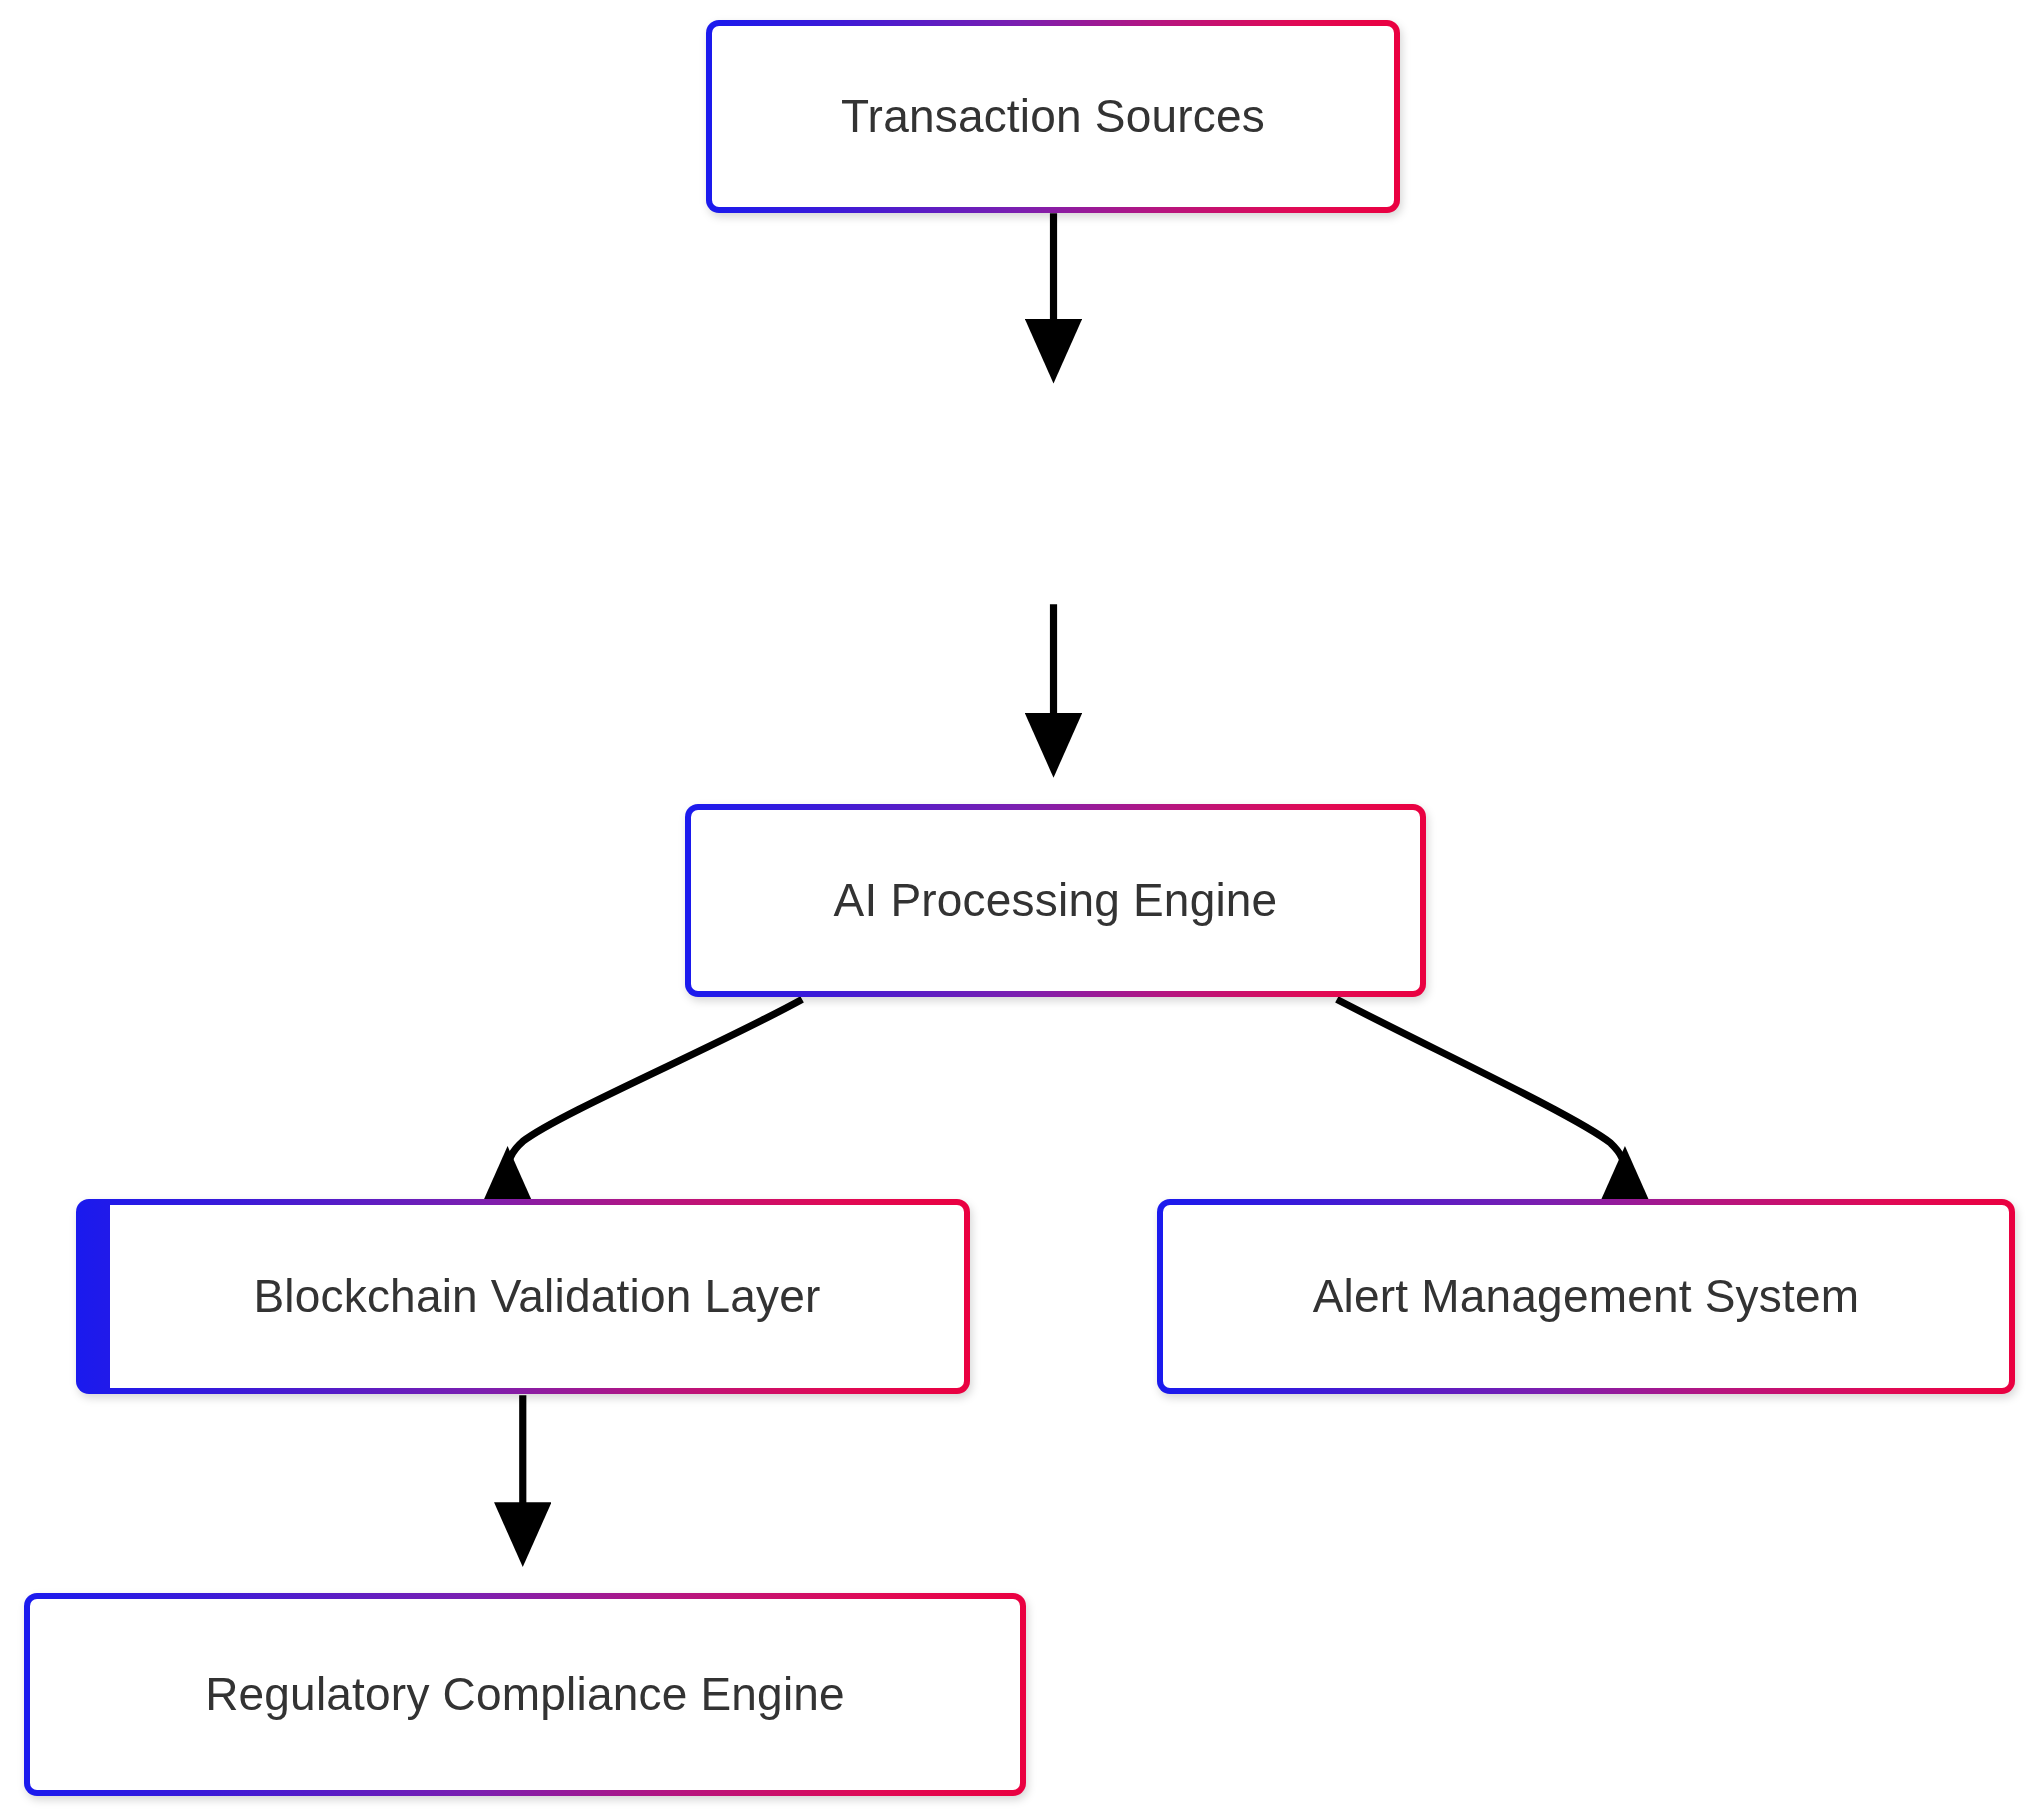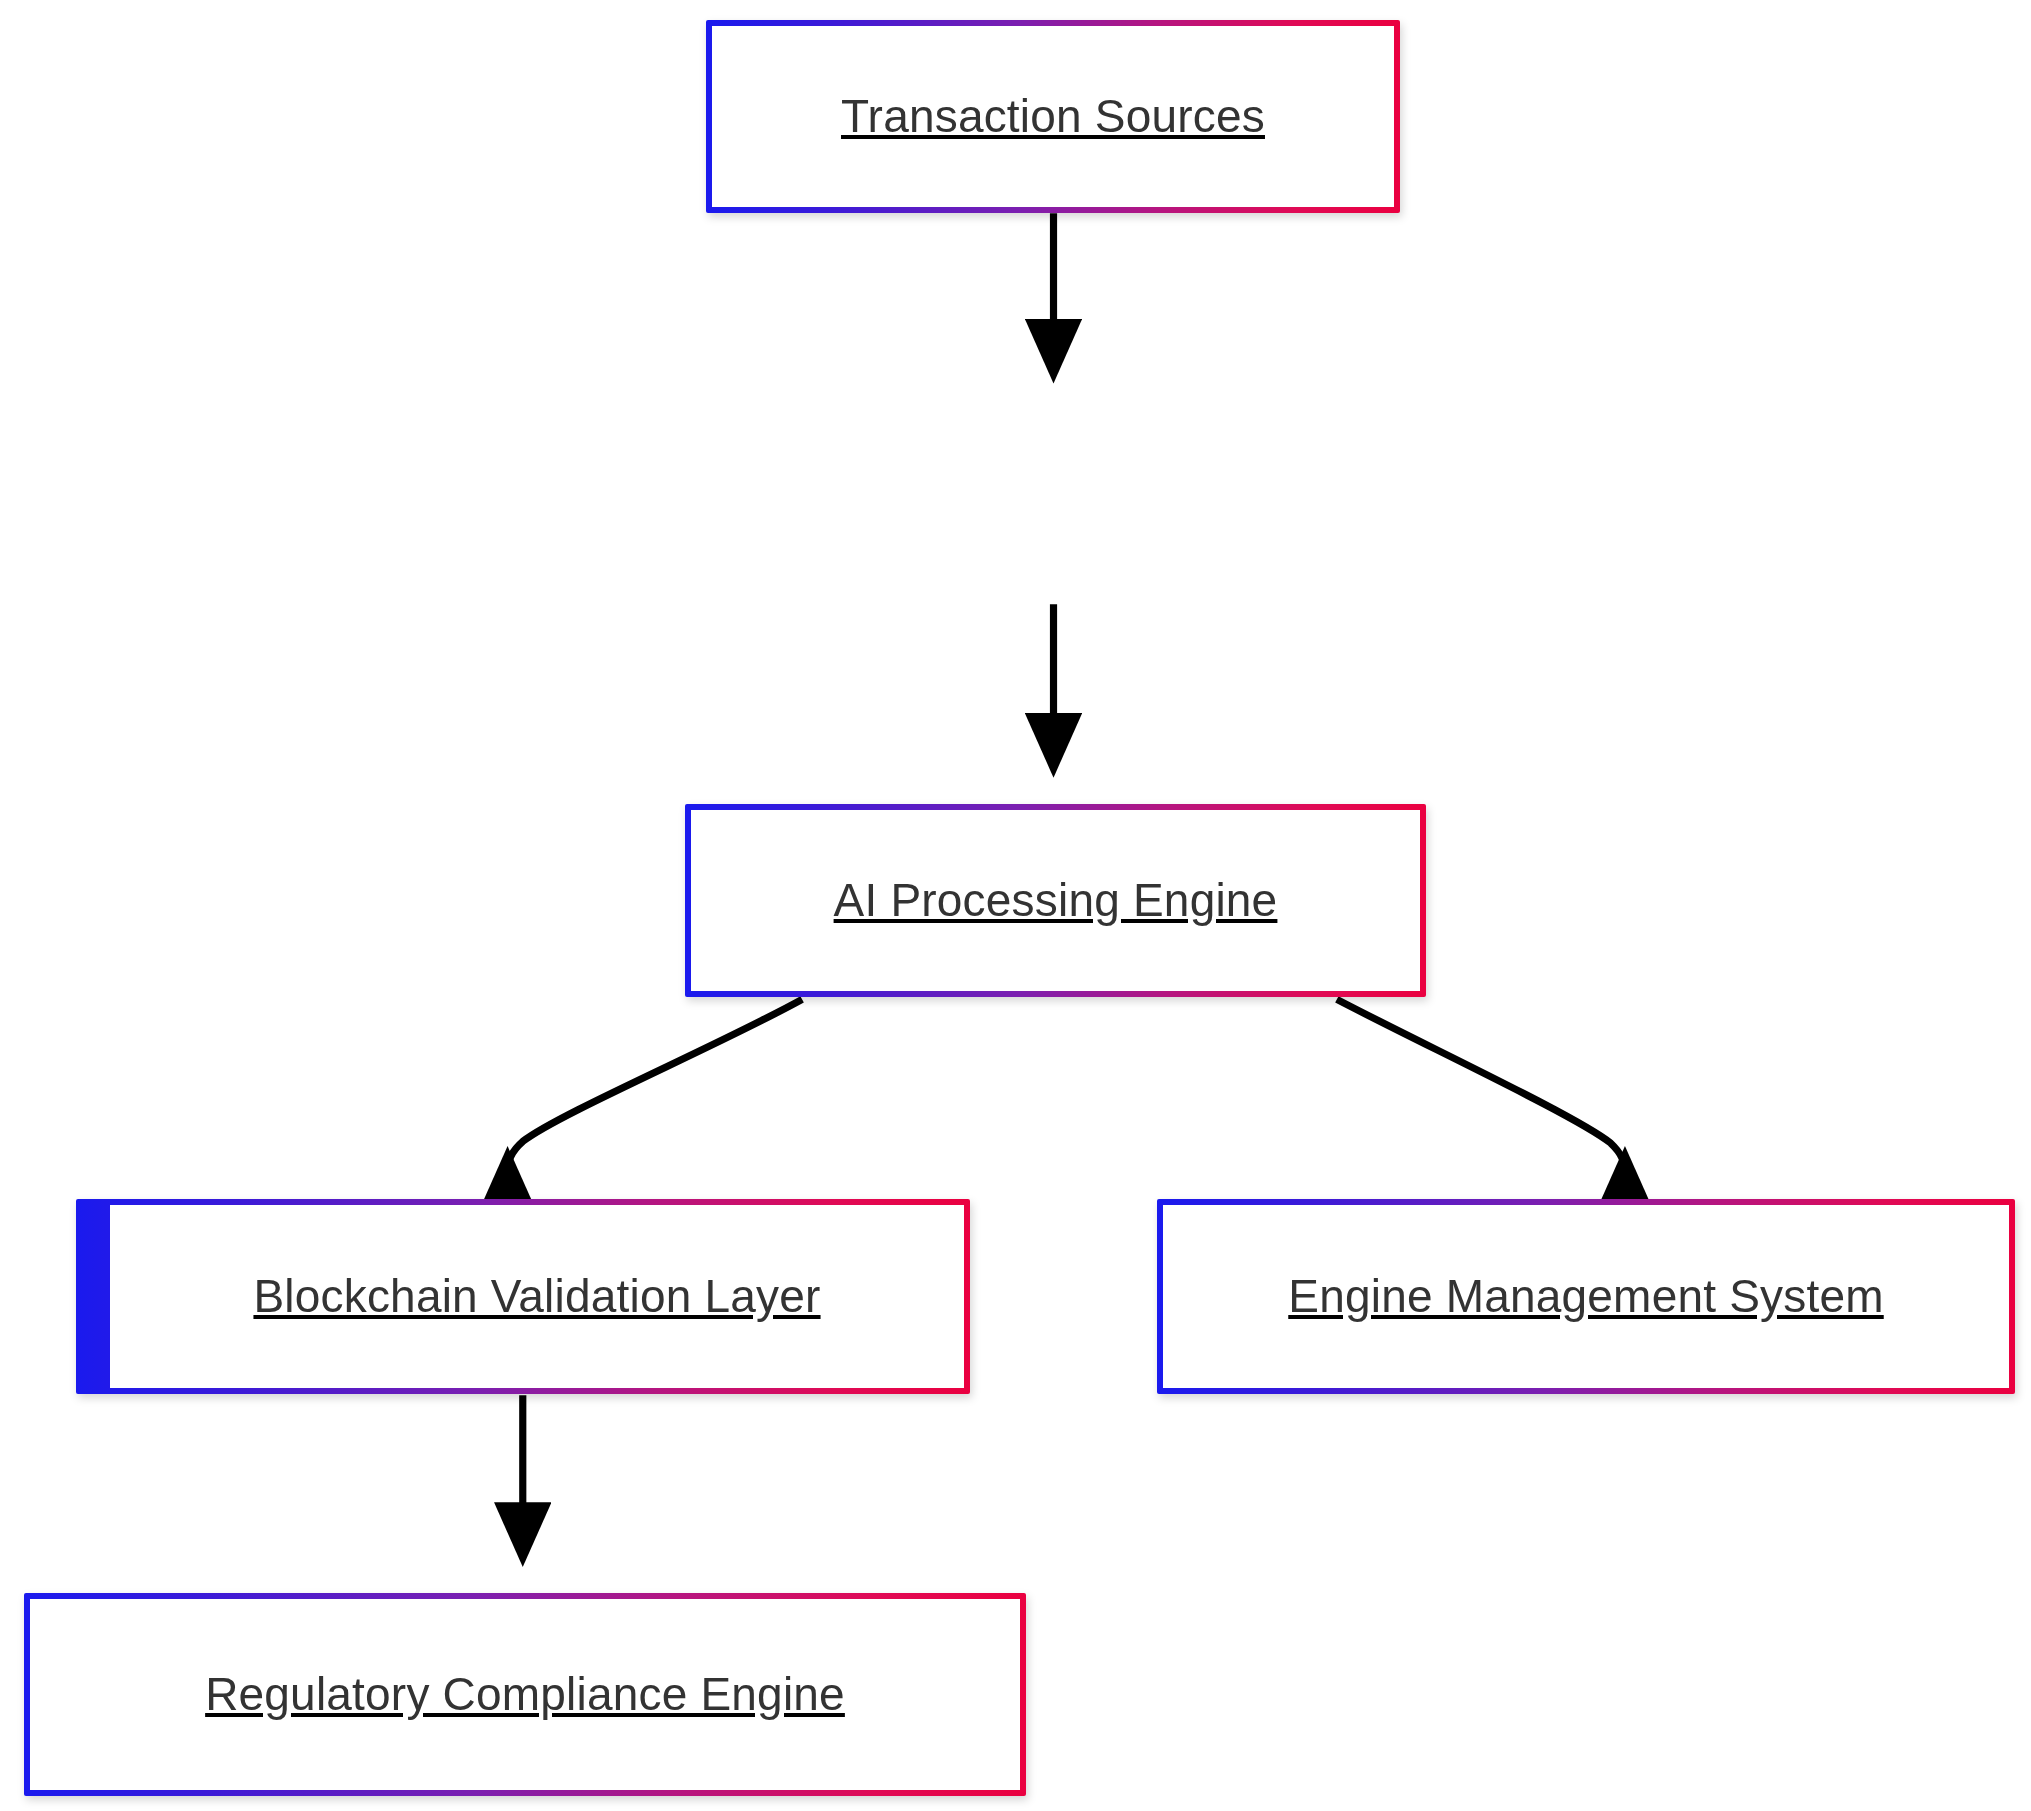--- a/index.html
+++ b/index.html
@@ -20,31 +20,30 @@
     top: 0; left: 0;
     width: 2032px;
     height: 1812px;
     pointer-events: none;
   }
   .node {
     position: absolute;
     box-sizing: border-box;
     background: #ffffff;
     border: 6.4px solid transparent;
-    border-radius: 2px;
+    border-radius: 13px;
     background-image:
       linear-gradient(#ffffff, #ffffff),
       linear-gradient(90deg, #1a1aee 0%, #3b1ad8 18%, #7b1fb0 45%, #b51580 65%, #e00a55 85%, #ea0040 100%);
     background-origin: border-box;
     background-clip: content-box, border-box;
     display: flex;
     align-items: center;
     justify-content: center;
     filter: drop-shadow(2.4px 4px 4px rgba(0,0,0,0.16));
-    text-decoration: underline;
   }
   .node-label {
     color: #333333;
     font-size: 46px;
     font-weight: 400;
     line-height: 1.1;
     letter-spacing: 0.2px;
     text-align: center;
     white-space: nowrap;
     font-family: "Liberation Sans", sans-serif;
@@ -80,21 +79,21 @@
 
   <div class="node" style="left:685px; top:804px; width:741px; height:193px;">
     <span class="node-label">AI Processing Engine</span>
   </div>
 
   <div class="node" style="left:76px; top:1199px; width:894px; height:195px;padding-left:28px;">
     <span class="node-label">Blockchain Validation Layer</span>
   </div>
 
   <div class="node" style="left:1157px; top:1199px; width:858px; height:195px;">
-    <span class="node-label">Engine Management System</span>
+    <span class="node-label">Alert Management System</span>
   </div>
 
   <div class="node" style="left:24px; top:1593px; width:1002px; height:203px;">
     <span class="node-label">Regulatory Compliance Engine</span>
   </div>
 
 </div>
 
 
 </body></html>

